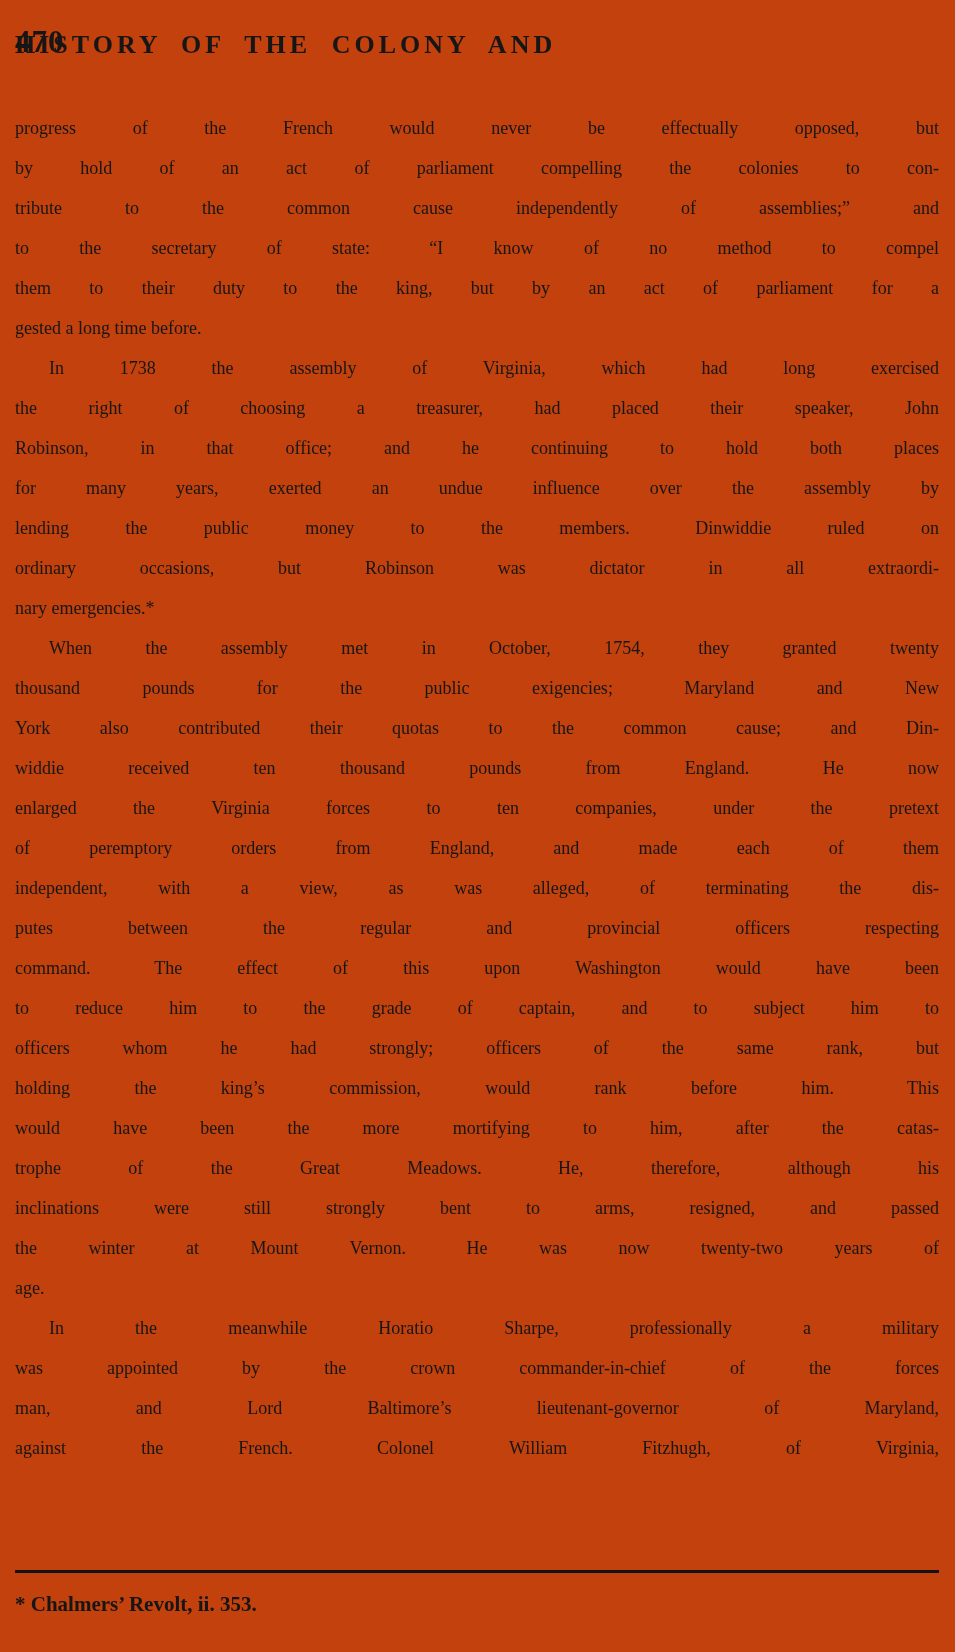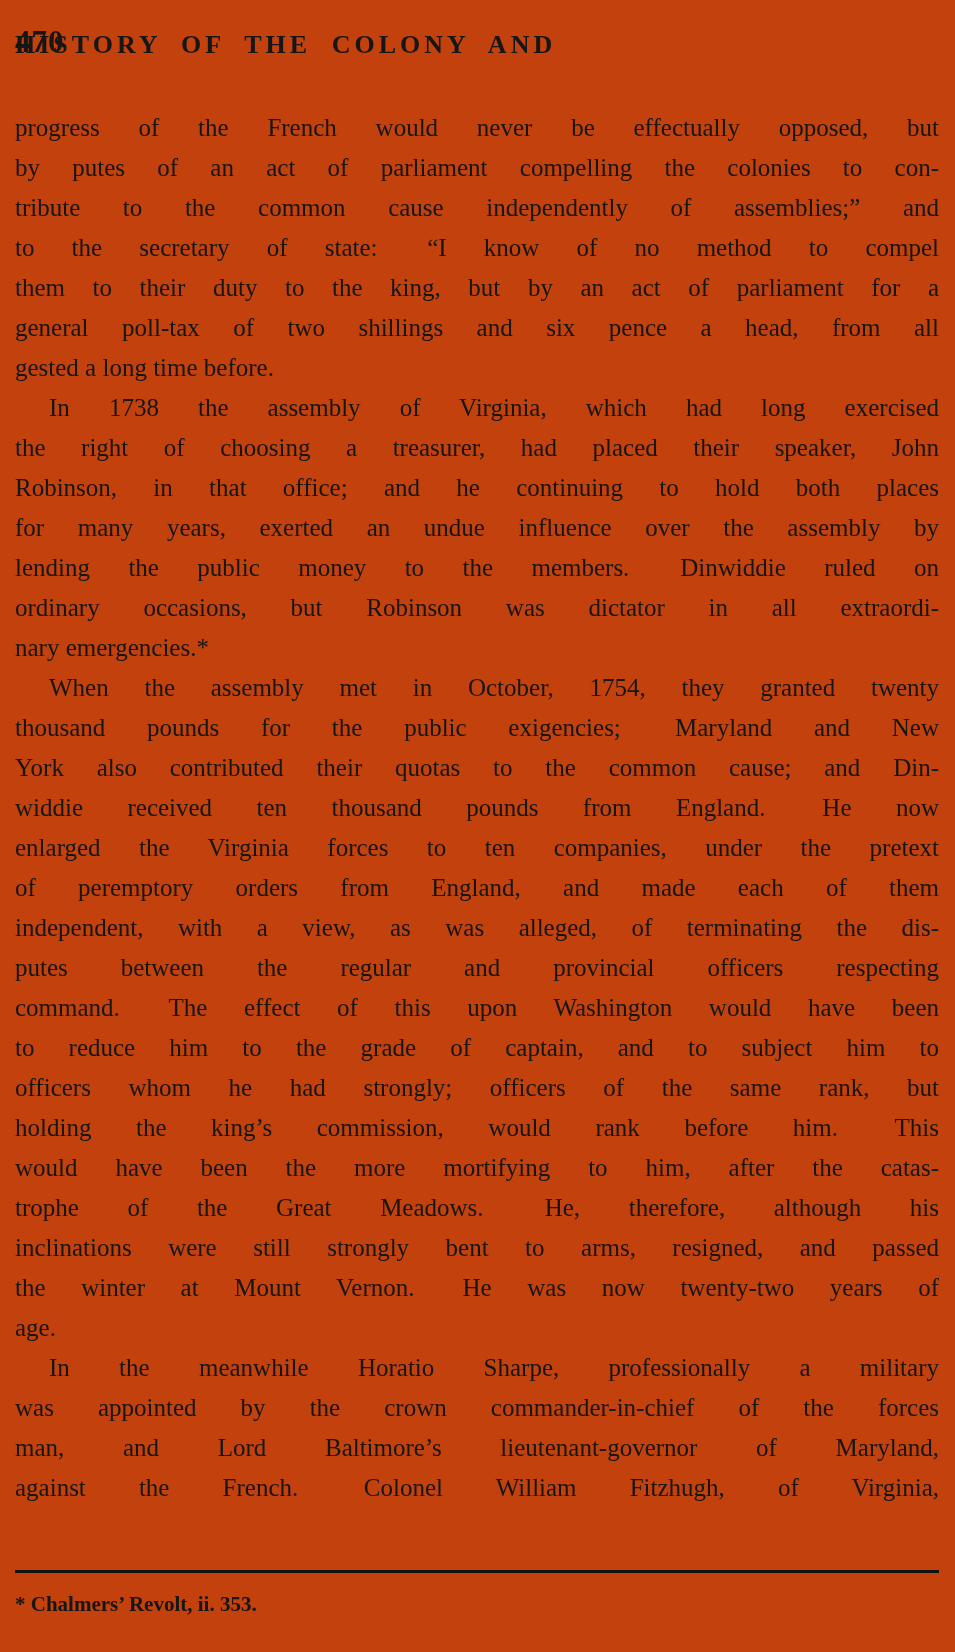--- a/index.html
+++ b/index.html
@@ -36,21 +36,21 @@
     padding-top: 8px;
   }
   .body-text {
     position: absolute;
     left: 15px; right: 16px;
     top: 108px;
   }
   .line {
     height: 40px;
     line-height: 40px;
-    font-size: 25px;
+    font-size: 18px;
     text-align: justify;
     text-align-last: justify;
     overflow: hidden;
     white-space: nowrap;
   }
   .line.last { text-align-last: left; }
   .line.indent { text-indent: 34px; }
   .footnote-rule {
     position: absolute;
     left: 15px; right: 16px;
@@ -72,25 +72,24 @@
 
 <div class="page">
 
   <div class="header">
     <div class="page-number">470</div>
     <div class="running-header">HISTORY OF THE COLONY AND</div>
   </div>
 
   <div class="body-text">
       <div class="line">progress of the French would never be effectually opposed, but</div>
-      <div class="line">by putes of an act of parliament compelling the colonies to con-</div>
+      <div class="line">by hold of an act of parliament compelling the colonies to con-</div>
       <div class="line">tribute to the common cause independently of assemblies;” and</div>
       <div class="line">to the secretary of state:  “I know of no method to compel</div>
       <div class="line">them to their duty to the king, but by an act of parliament for a</div>
-      <div class="line">general poll-tax of two shillings and six pence a head, from all</div>
       <div class="line last">gested a long time before.</div>
       <div class="line indent">In 1738 the assembly of Virginia, which had long exercised</div>
       <div class="line">the right of choosing a treasurer, had placed their speaker, John</div>
       <div class="line">Robinson, in that office; and he continuing to hold both places</div>
       <div class="line">for many years, exerted an undue influence over the assembly by</div>
       <div class="line">lending the public money to the members.  Dinwiddie ruled on</div>
       <div class="line">ordinary occasions, but Robinson was dictator in all extraordi-</div>
       <div class="line last">nary emergencies.*</div>
       <div class="line indent">When the assembly met in October, 1754, they granted twenty</div>
       <div class="line">thousand pounds for the public exigencies;  Maryland and New</div>

